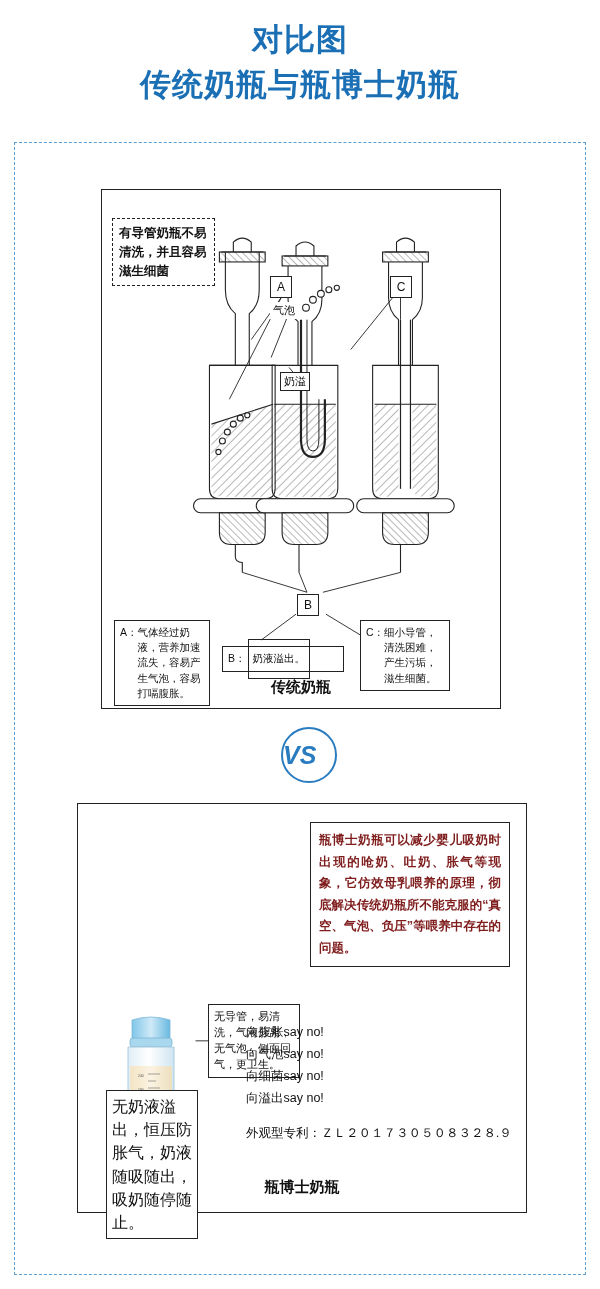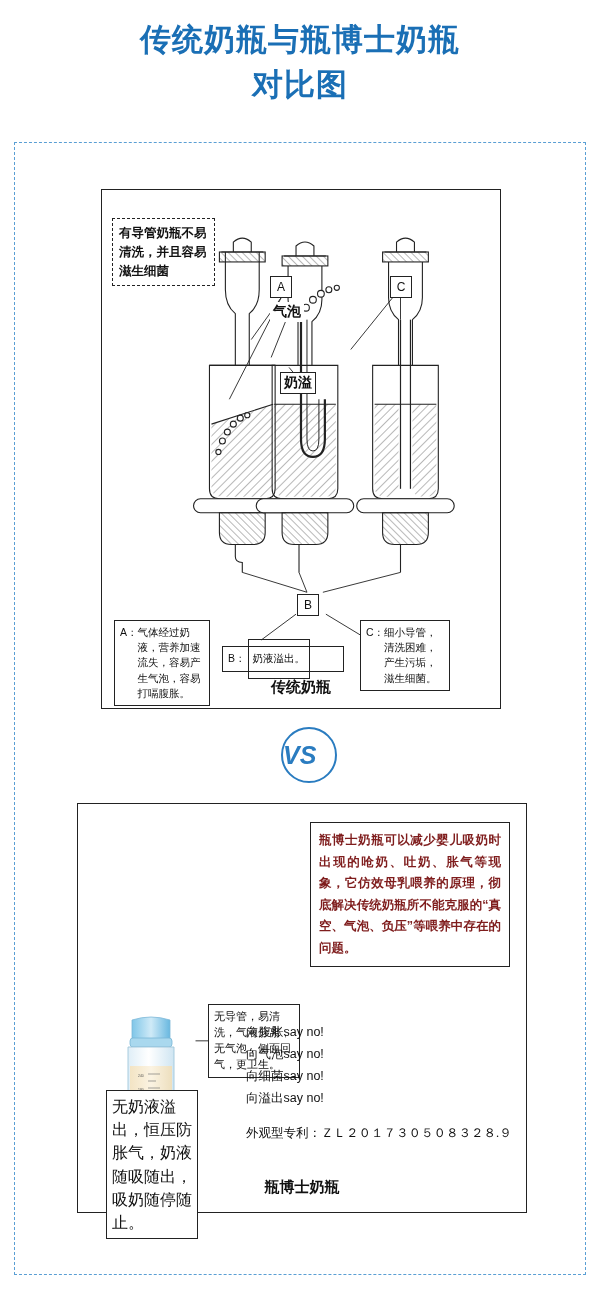--- a/index.html
+++ b/index.html
@@ -79,25 +79,24 @@
     font-size: 12px;
     line-height: 20px;
     text-align: center;
     color: #111;
   }
 
   .small-label {
     position: absolute;
     border: 1px solid #222;
     background: #fff;
-    font-size: 14px;
+    font-size: 11px;
     padding: 1px 3px;
     color: #111;
     white-space: nowrap;
-    font-weight: bold;
   }
 
   .panel-caption {
     position: absolute;
     width: 100%;
     text-align: center;
     font-size: 15px;
     font-weight: bold;
     color: #111;
   }
@@ -172,22 +171,22 @@
     left: 30px;
     top: 210px;
     width: 86px;
     height: 200px;
   }
 </style>
 </head>
 <body>
 
 <div class="title-wrap">
+  <div class="title-line">对比图</div>
   <div class="title-line">传统奶瓶与瓶博士奶瓶</div>
-  <div class="title-line">对比图</div>
 </div>
 
 <div class="outer-frame">
 
   <div class="panel-top">
 
     <svg class="overlay" viewBox="0 0 400 520">
       <defs>
         <pattern id="hatch" width="6" height="6" patternUnits="userSpaceOnUse" patternTransform="rotate(45)">
           <line x1="0" y1="0" x2="0" y2="6" stroke="#333" stroke-width="0.7"></line>

